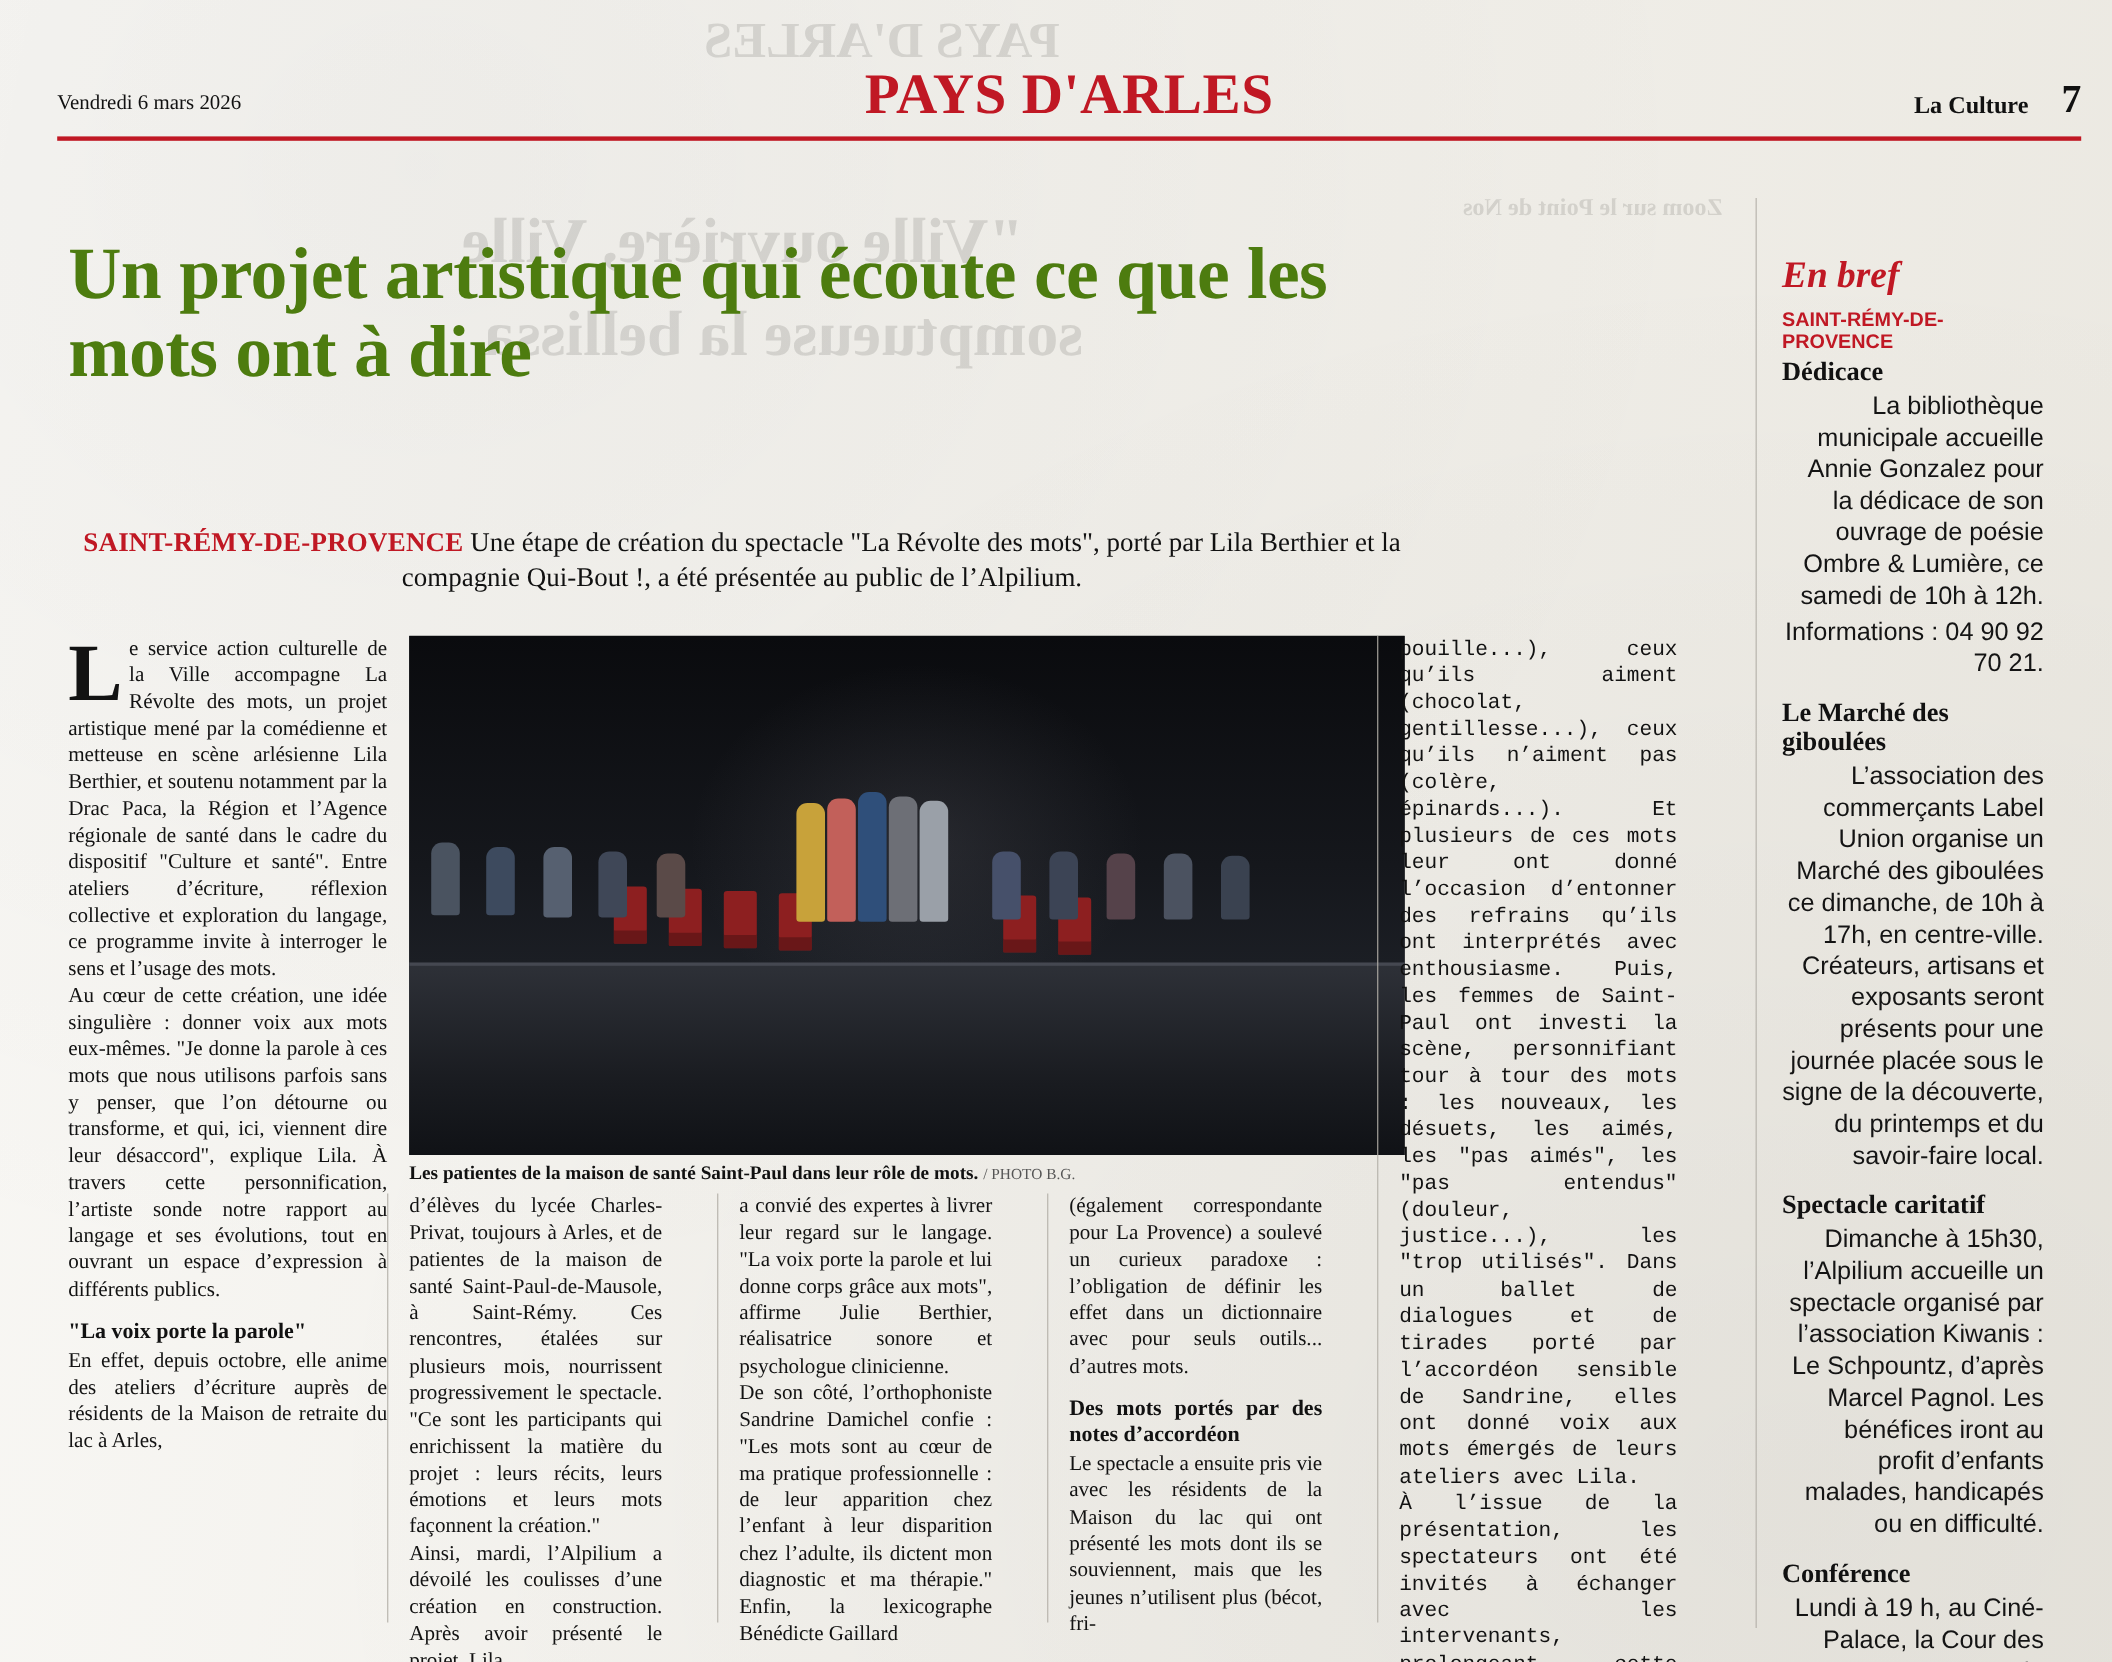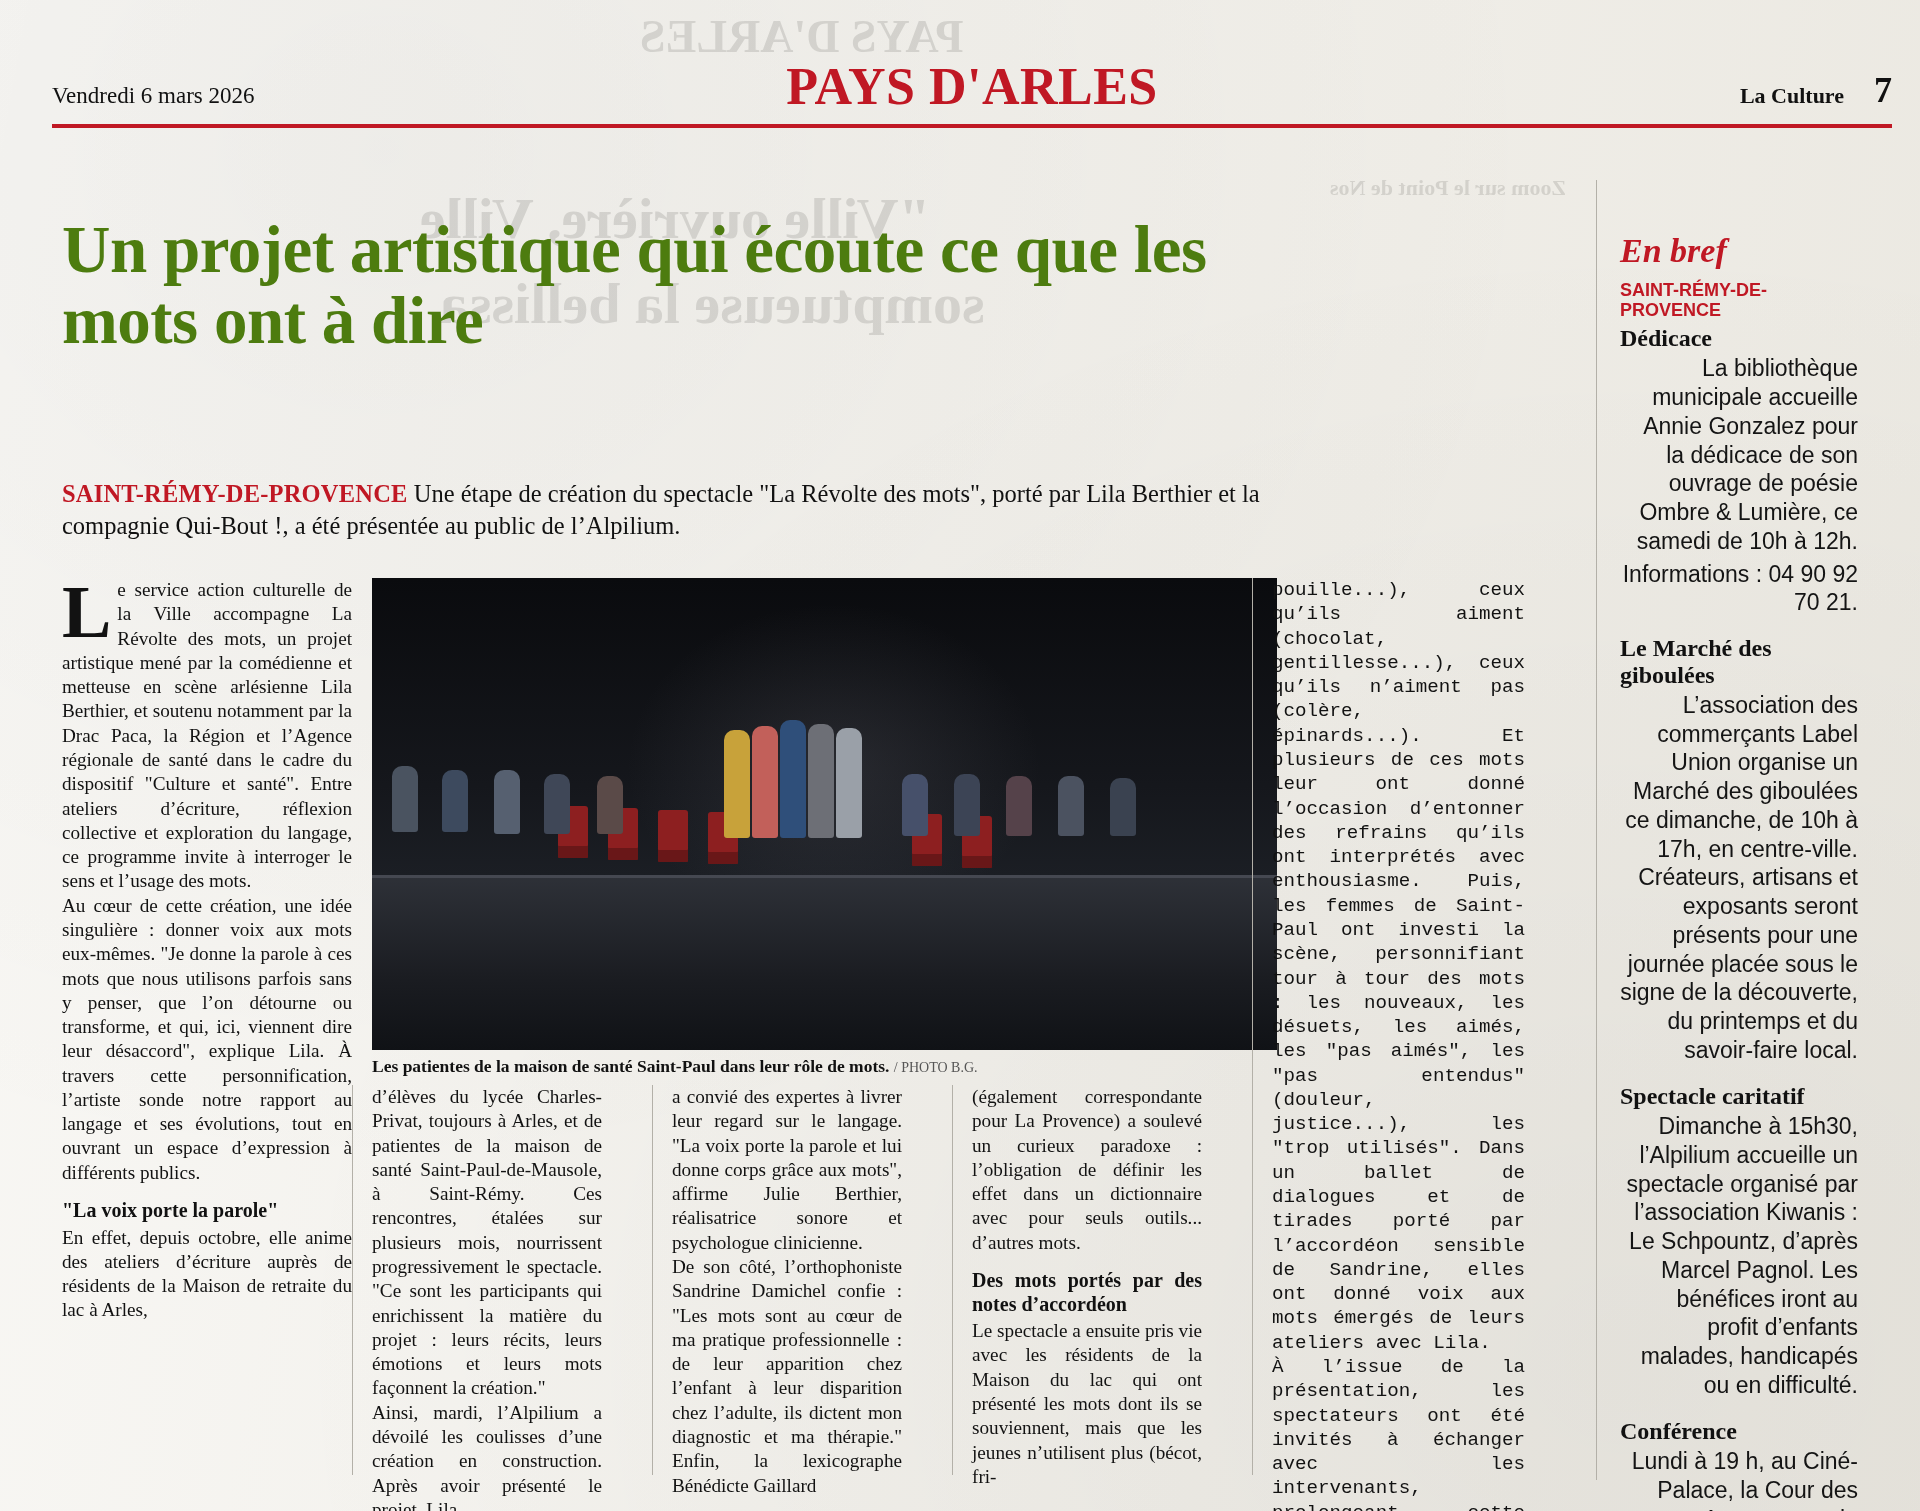--- a/index.html
+++ b/index.html
@@ -40,21 +40,21 @@
     position: absolute;
     left: 52px;
     top: 55px;
     width: 1840px;
     height: 70px;
   }
   .masthead .date {
     position: absolute;
     left: 0;
     top: 28px;
-    font-size: 23px;
+    font-size: 19px;
     font-family: "Liberation Serif", serif;
     color: #111;
     text-align: right;
   }
   .masthead .section-title {
     position: absolute;
     left: 0;
     right: 0;
     top: 2px;
     text-align: center;
@@ -103,20 +103,21 @@
     color: #4d7c0f;
   }
   .chapeau {
     position: absolute;
     left: 62px;
     top: 478px;
     width: 1225px;
     font-size: 24.5px;
     line-height: 1.32;
     color: #111;
+    text-align: center;
   }
   .chapeau .locality {
     color: #c01824;
     font-weight: bold;
     letter-spacing: 0.2px;
   }
 
   
   .photo-wrap {
     position: absolute;

